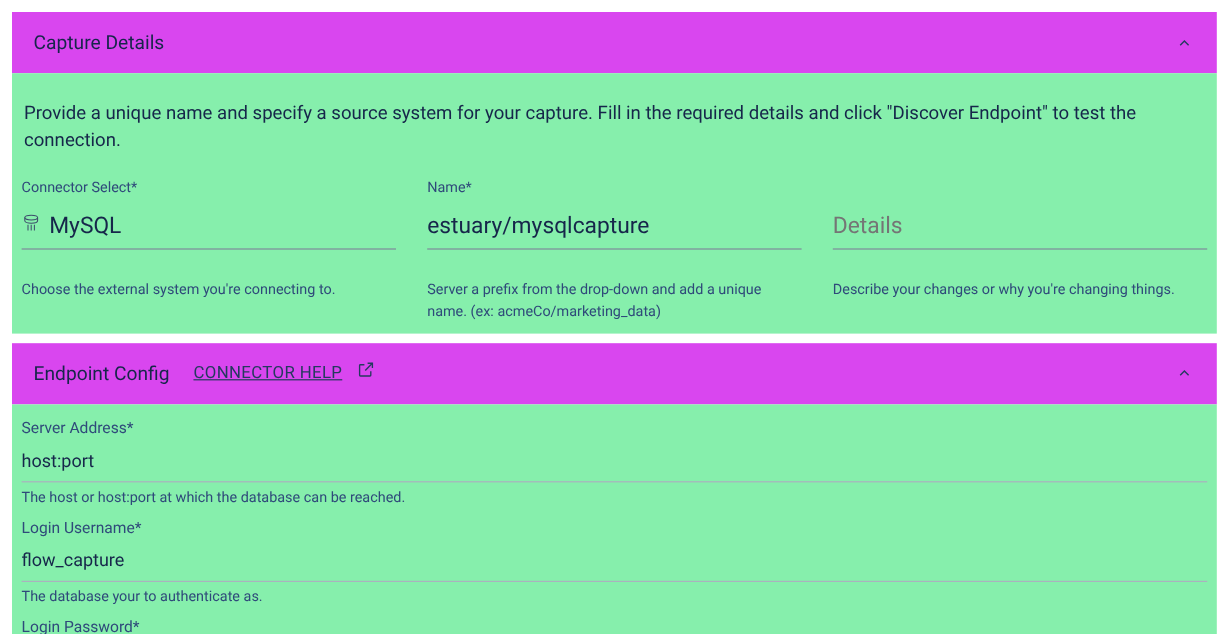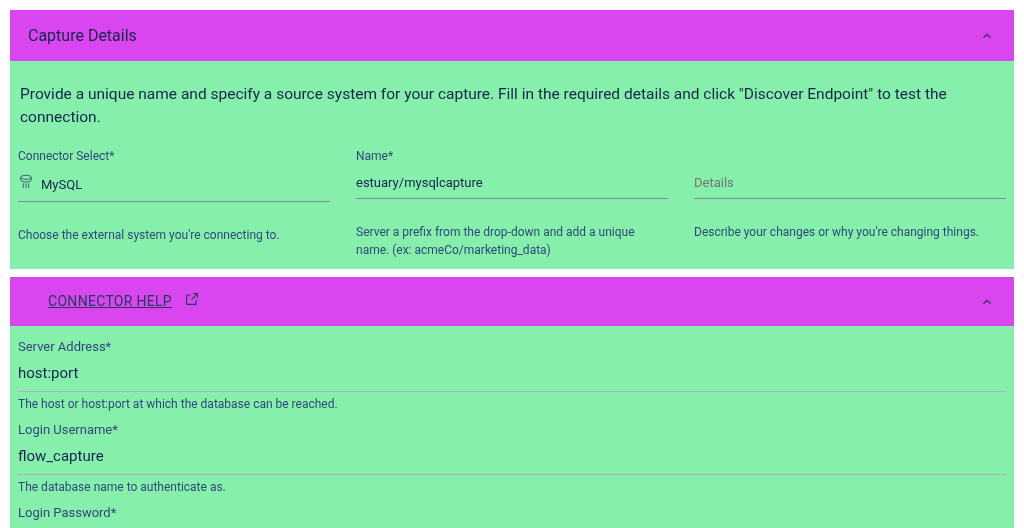--- a/index.html
+++ b/index.html
@@ -69,21 +69,21 @@
     color: #2f4a7a;
     margin-bottom: 6px;
   }
   .input-line {
     border-bottom: 1px solid #7e8a9a;
     padding: 3px 0 5px 0;
     display: flex;
     align-items: center;
     gap: 7px;
     min-height: 24px;
-    font-size: 13px;
+    font-size: 19px;
     color: #16264a;
   }
   .input-line input {
     border: none;
     outline: none;
     font: inherit;
     color: inherit;
     width: 100%;
     background: transparent;
   }
@@ -164,20 +164,21 @@
         </div>
         <div class="helper">Describe your changes or why you're changing things.</div>
       </div>
     </div>
   </div>
 </div>
 
 <div class="panel">
   <div class="panel-header">
     <div class="header-left">
+      <span class="panel-title">Endpoint Config</span>
       <a class="connector-help">
         <span>CONNECTOR HELP</span>
         <span class="ext-icon">
           <svg viewBox="0 0 24 24">
             <path d="M14 4 L20 4 L20 10"></path>
             <path d="M20 4 L11 13"></path>
             <path d="M18 14 L18 19 C18 19.55 17.55 20 17 20 L5 20 C4.45 20 4 19.55 4 19 L4 7 C4 6.45 4.45 6 5 6 L10 6"></path>
           </svg>
         </span>
       </a>
@@ -196,21 +197,21 @@
         <input type="text" value="host:port" style="">
       </div>
       <div class="fw-helper">The host or host:port at which the database can be reached.</div>
     </div>
 
     <div class="fw-field">
       <div class="fw-label">Login Username*</div>
       <div class="fw-input-line">
         <input type="text" value="flow_capture" style="">
       </div>
-      <div class="fw-helper">The database name to authenticate as.</div>
+      <div class="fw-helper">The database your to authenticate as.</div>
     </div>
 
     <div class="fw-field" style="margin-bottom:2px;">
       <div class="fw-label">Login Password*</div>
       <div class="fw-input-line">
         <input type="text" value="••••••" style="">
       </div>
 
     </div>
   </div>

